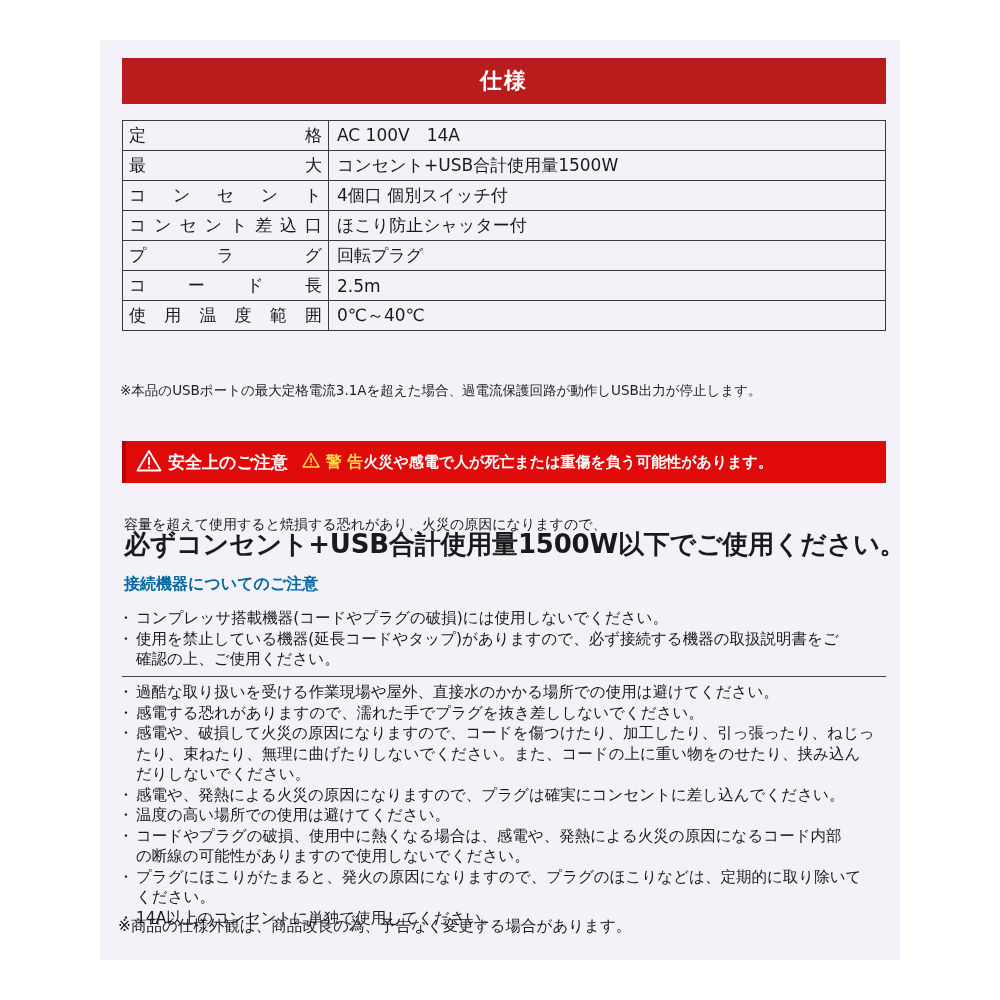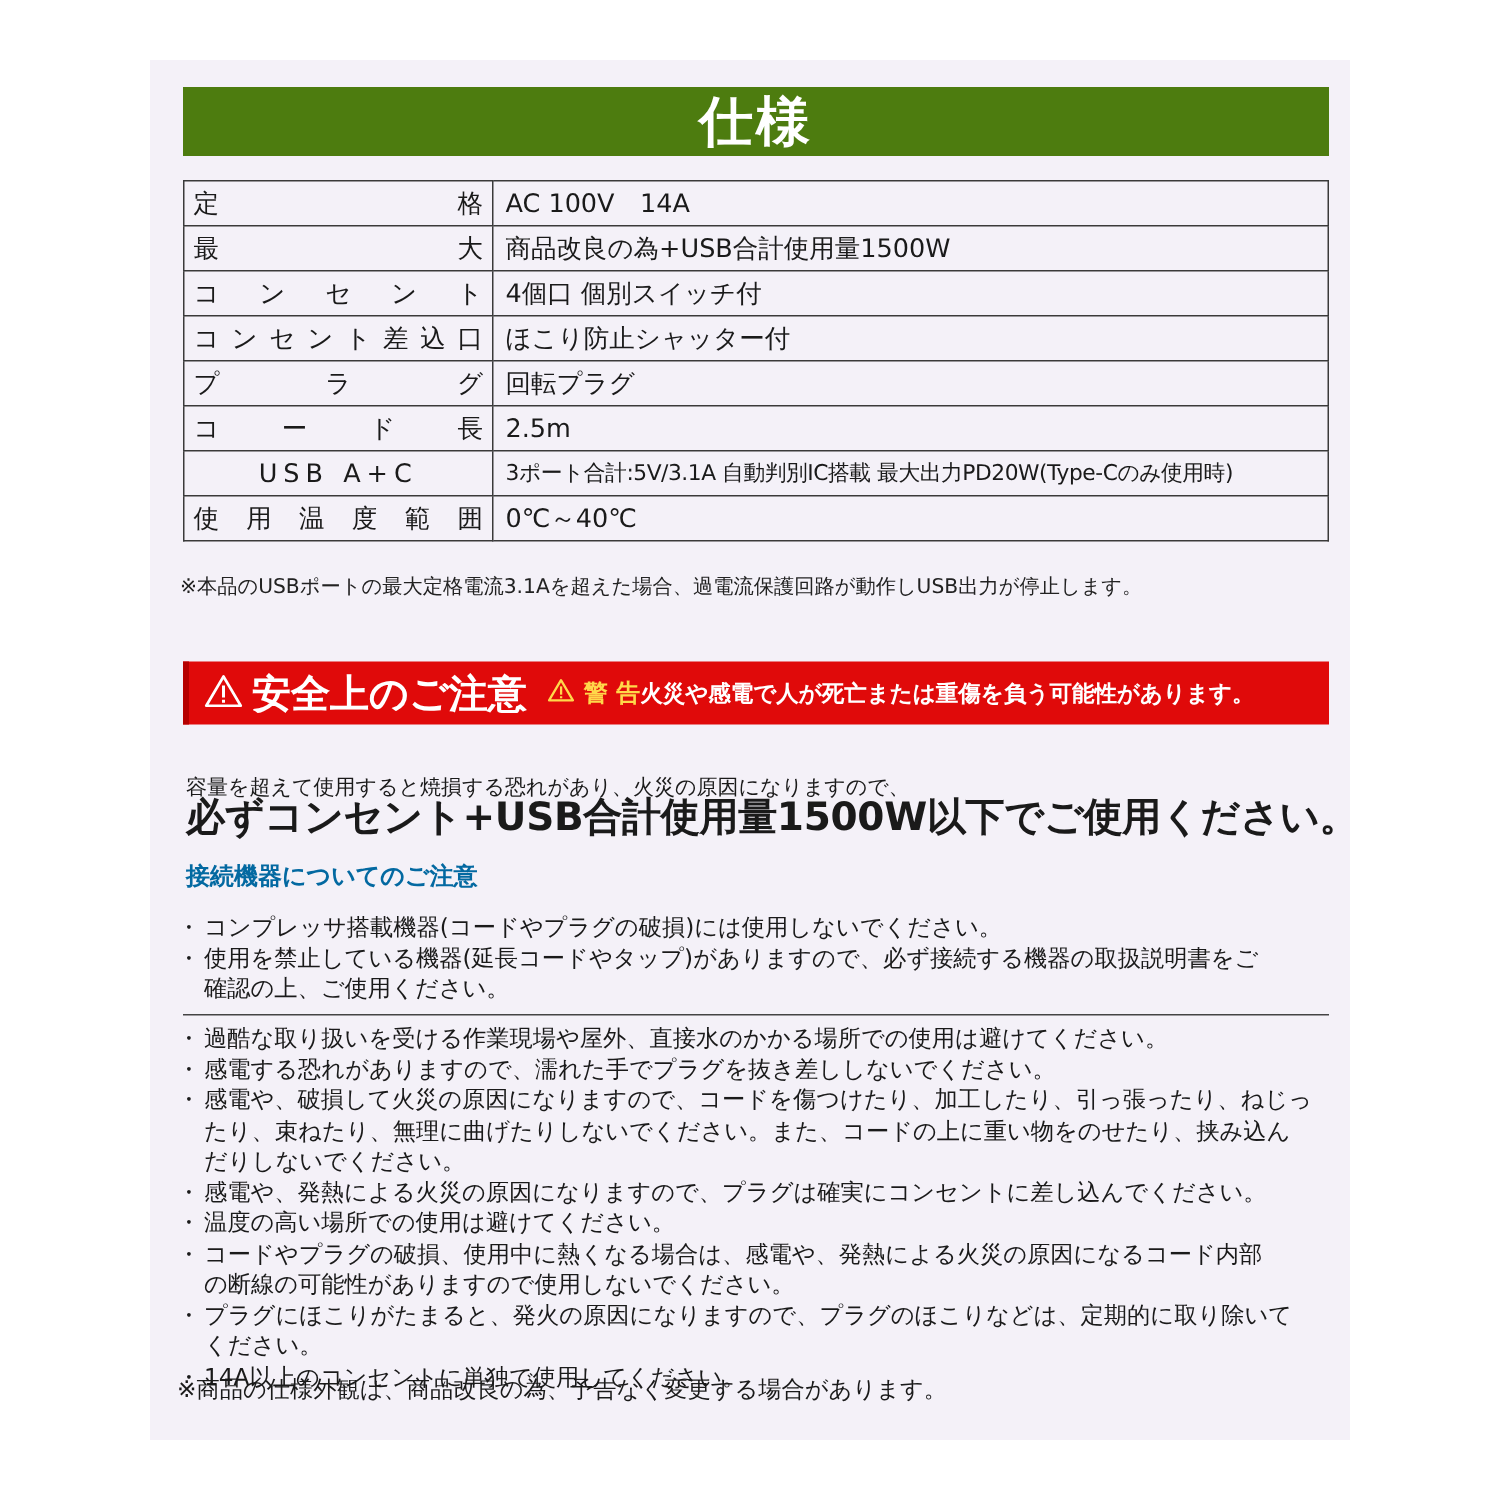--- a/index.html
+++ b/index.html
@@ -1,35 +1,35 @@
 <!DOCTYPE html>
 <html><head>
 <meta charset="utf-8">
 <style>
   html, body { margin:0; padding:0; background:#ffffff; }
   body { width:1000px; height:1000px; position:relative; overflow:hidden;
          font-family:"DejaVu Sans", "Liberation Sans", sans-serif; color:#1a1a1a; }
   .paper { position:absolute; left:100px; top:40px; width:800px; height:920px;
            background:#f4f1f8; }
   .spec-header { position:absolute; left:122px; top:58px; width:764px; height:46px;
-                 background:#4d7c0f; color:#fff; font-weight:bold; font-size:36px;
+                 background:#b91c1c; color:#fff; font-weight:bold; font-size:22px;
                  display:flex; align-items:center; justify-content:center; letter-spacing:2px; }
   table.spec { position:absolute; left:122px; top:120px; width:764px; border-collapse:collapse;
                font-size:17px; }
   table.spec td { border:1.5px solid #3a3a3a; height:29px; padding:0 8px; white-space:nowrap; }
   table.spec td.k { width:193px; padding:0 6px; }
   td.k .spread { display:flex; justify-content:space-between; }
   td.k .center { display:flex; justify-content:center; letter-spacing:4px; }
   td.v.small { font-size:14.5px; letter-spacing:-0.3px; }
   .note { position:absolute; left:120px; top:382px; font-size:13.5px; color:#222; white-space:nowrap; }
   .warn-banner { position:absolute; left:122px; top:441px; width:764px; height:42px;
                  background:#e00a0a; display:flex; align-items:center; white-space:nowrap;
                  border-left:4px solid #b50000; box-sizing:border-box; }
   .warn-banner .tri { display:inline-block; margin-left:10px; }
-  .warn-banner .title { color:#fff; font-weight:bold; font-size:26px; margin-left:6px; }
+  .warn-banner .title { color:#fff; font-weight:bold; font-size:17px; margin-left:6px; }
   .warn-banner .tri2 { margin-left:14px; }
   .warn-banner .label { color:#ffd84a; font-weight:bold; font-size:16px; margin-left:6px; }
   .warn-banner .msg { color:#fff; font-weight:bold; font-size:15px; margin-left:0; }
   .lead1 { position:absolute; left:124px; top:516px; font-size:14px; white-space:nowrap; }
   .lead2 { position:absolute; left:124px; top:527px; font-size:26px; font-weight:bold; white-space:nowrap; letter-spacing:-0.2px; }
   .sec-title { position:absolute; left:124px; top:574px; font-size:16px; font-weight:bold; white-space:nowrap; color:#0369a1; }
   ul.bul { position:absolute; left:118px; margin:0; padding:0; list-style:none; font-size:15.5px; line-height:20.5px; width:780px; }
   ul.bul li { position:relative; padding-left:18px; white-space:pre-line; }
   ul.bul li::before { content:"・"; position:absolute; left:0; top:0; }
   .list1 { top:608px; }
@@ -55,21 +55,21 @@
         </td>
         <td class="v">AC 100V　14A</td>
       </tr>
       <tr>
         <td class="k">
           <div class="spread">
             <span>最</span>
             <span>大</span>
           </div>
         </td>
-        <td class="v">商品改良の為+USB合計使用量1500W</td>
+        <td class="v">コンセント+USB合計使用量1500W</td>
       </tr>
       <tr>
         <td class="k">
           <div class="spread">
             <span>コ</span>
             <span>ン</span>
             <span>セ</span>
             <span>ン</span>
             <span>ト</span>
           </div>
@@ -104,28 +104,20 @@
       <tr>
         <td class="k">
           <div class="spread">
             <span>コ</span>
             <span>ー</span>
             <span>ド</span>
             <span>長</span>
           </div>
         </td>
         <td class="v">2.5m</td>
-      </tr>
-      <tr>
-        <td class="k">
-          <div class="center">
-            <span>USB A+C</span>
-          </div>
-        </td>
-        <td class="v small">3ポート合計:5V/3.1A 自動判別IC搭載 最大出力PD20W(Type-Cのみ使用時)</td>
       </tr>
       <tr>
         <td class="k">
           <div class="spread">
             <span>使</span>
             <span>用</span>
             <span>温</span>
             <span>度</span>
             <span>範</span>
             <span>囲</span>

